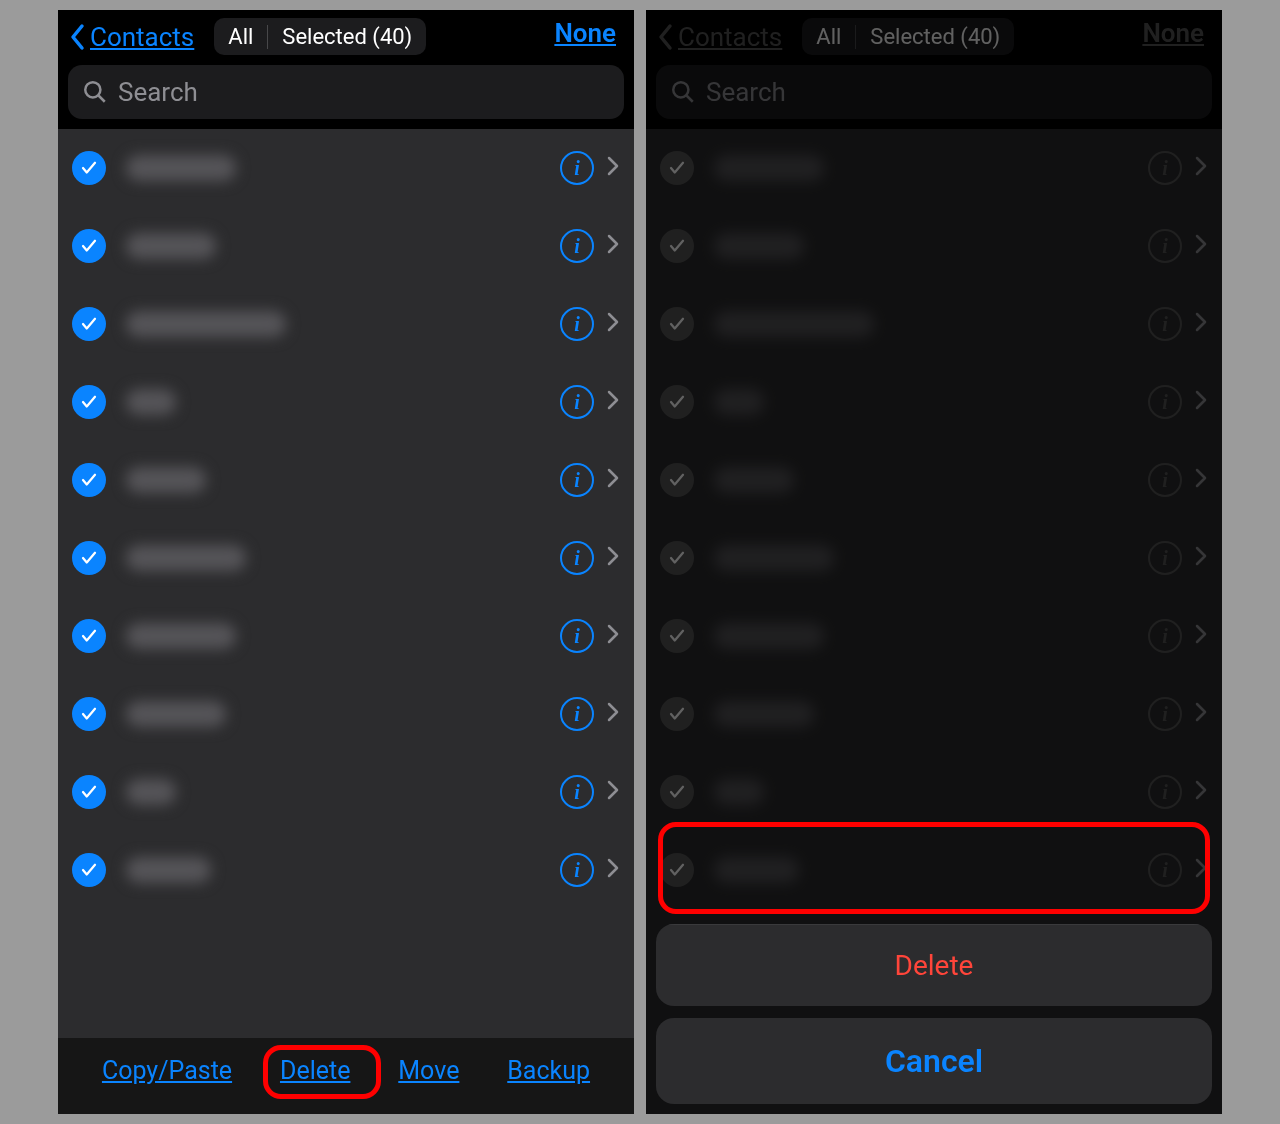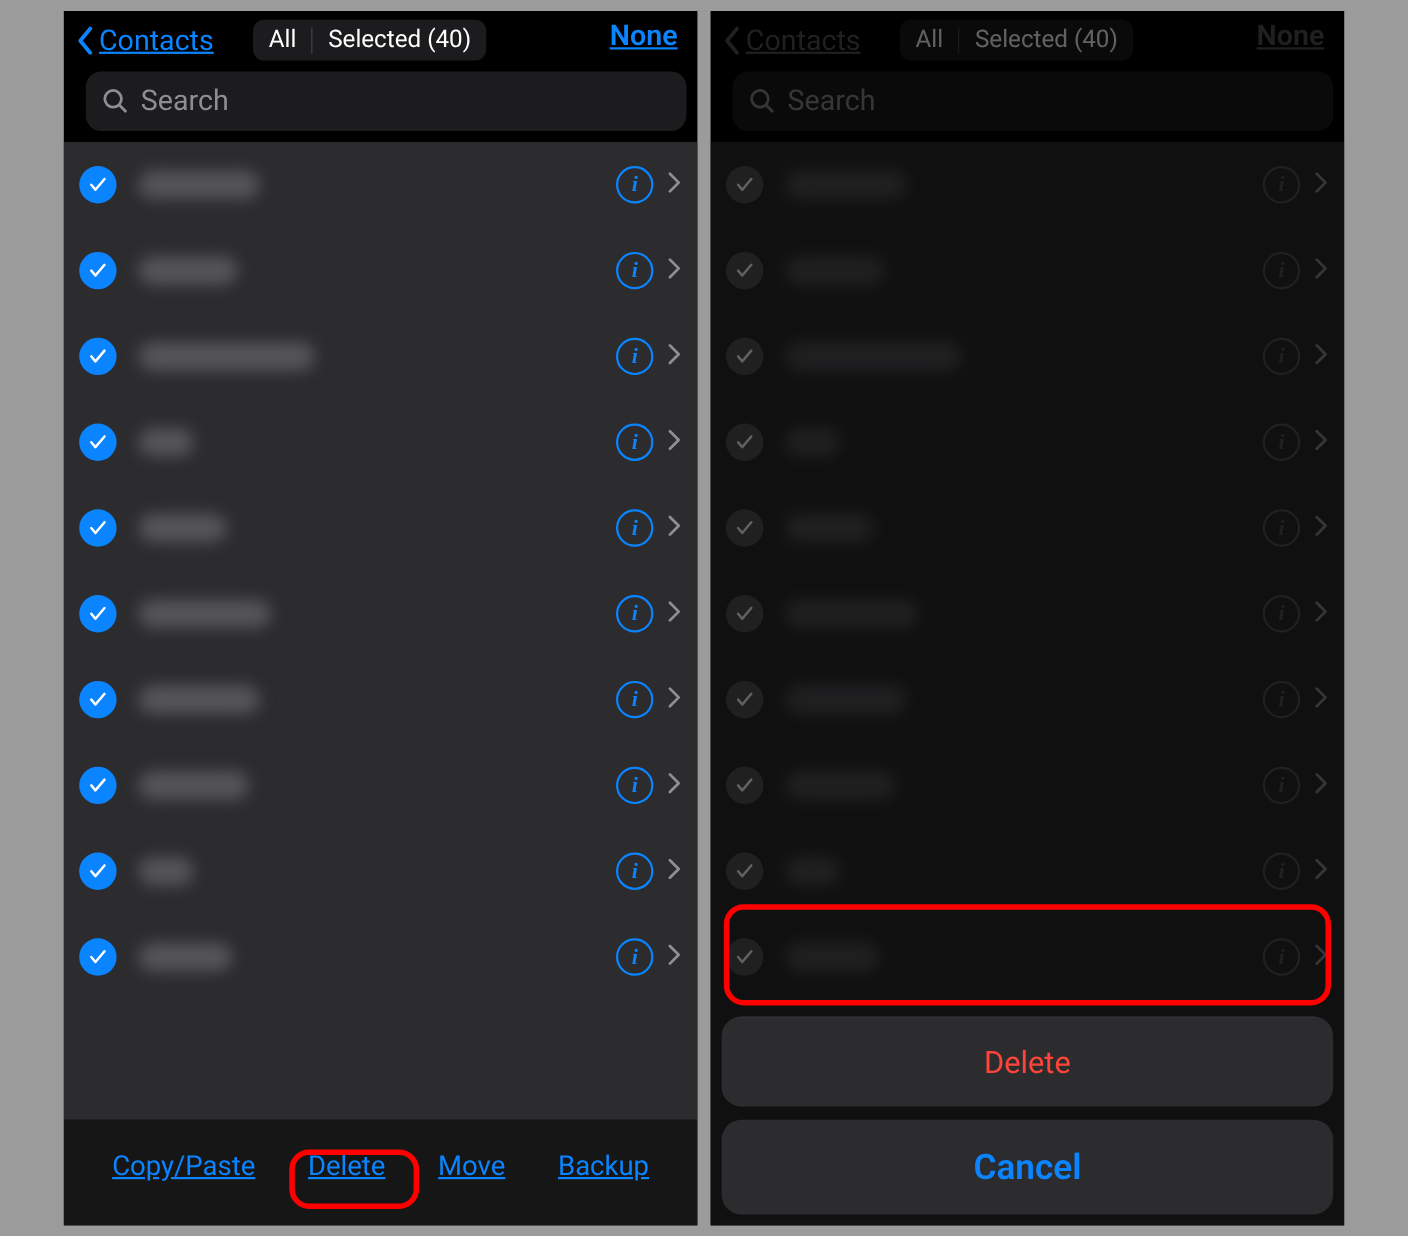--- a/index.html
+++ b/index.html
@@ -23,32 +23,32 @@
   }
   .back {
     display:flex; align-items:center; gap:2px; color:#0a84ff;
     text-decoration:underline; font-size:26px; font-weight:400;
   }
   .back svg { width:20px; height:30px; }
   .seg {
     display:flex; align-items:center;
     background:#1c1c1e; border-radius:10px;
     padding:6px 14px; font-size:22px; color:#fff; gap:14px;
-    margin-left:28px;
+    margin-left:12px;
   }
   .seg-div { width:1px; height:24px; background:#48484a; }
   .seg span { white-space:nowrap; }
   .spacer { flex:1; }
   .none-btn {
     color:#0a84ff; text-decoration:underline;
     font-size:26px; font-weight:600; padding-right:8px;
   }
   
   .search {
-    margin:0 10px 2px 20px;
+    margin:0 10px 2px 10px;
     background:#1c1c1e; border-radius:14px;
     display:flex; align-items:center; padding:12px 14px; gap:10px;
   }
   .search svg { width:26px; height:26px; fill:none; stroke:#8e8e93; stroke-width:2.3; }
   .search-text { color:#8e8e93; font-size:26px; }
   
   .list {
     flex:1; background:#2c2c2e; margin-top:8px;
     overflow:hidden;
   }
@@ -73,21 +73,21 @@
   .info {
     width:34px; height:34px; border:2.2px solid #0a84ff; border-radius:50%;
     display:flex; align-items:center; justify-content:center;
     color:#0a84ff; font-family:Georgia,serif; font-style:italic;
     font-size:20px; font-weight:600;
   }
   .chev { margin-left:12px; }
   .chev svg { width:14px; height:22px; stroke:#8e8e93; stroke-width:2.5; fill:none; stroke-linecap:round; stroke-linejoin:round; }
   
   .toolbar {
-    height:96px;
+    height:76px;
     background:#161616;
     display:flex; align-items:center; justify-content:space-around;
     padding:0 20px 12px 20px;
   }
   .tbtn {
     color:#0a84ff; text-decoration:underline; font-size:25px;
   }
   .highlight-box {
     position:absolute; border:5px solid #ff0000; border-radius:18px;
     pointer-events:none;

